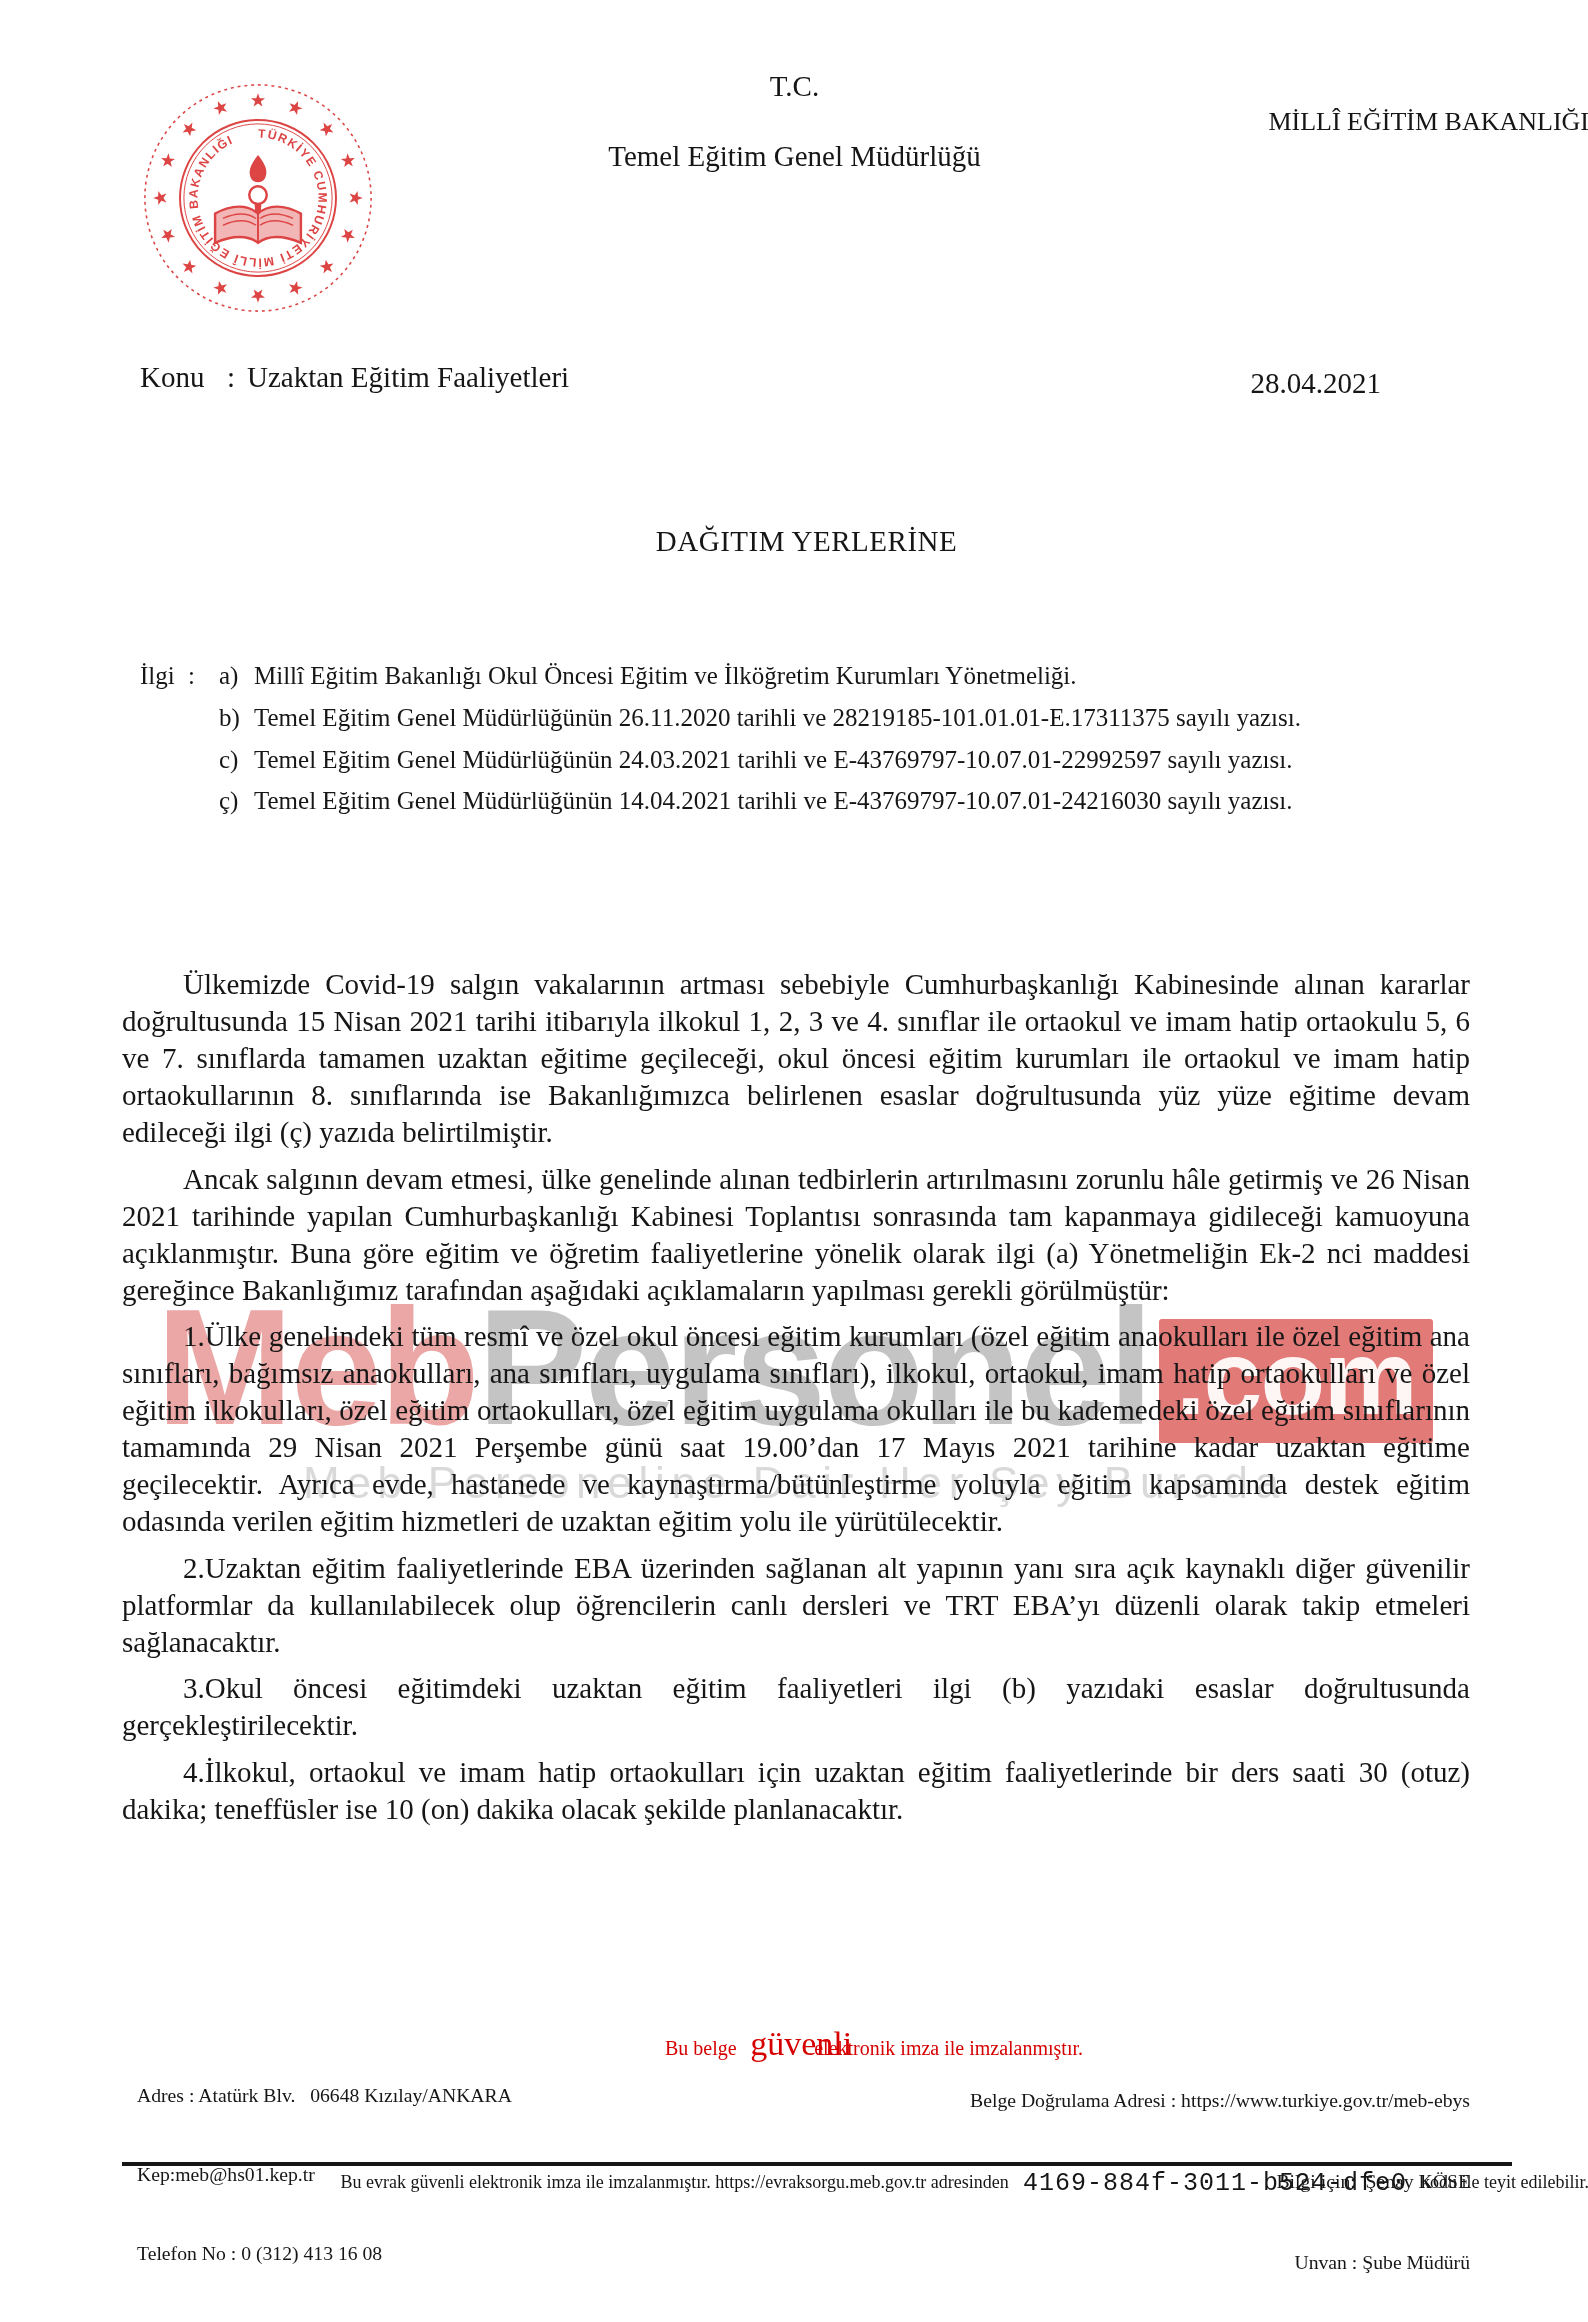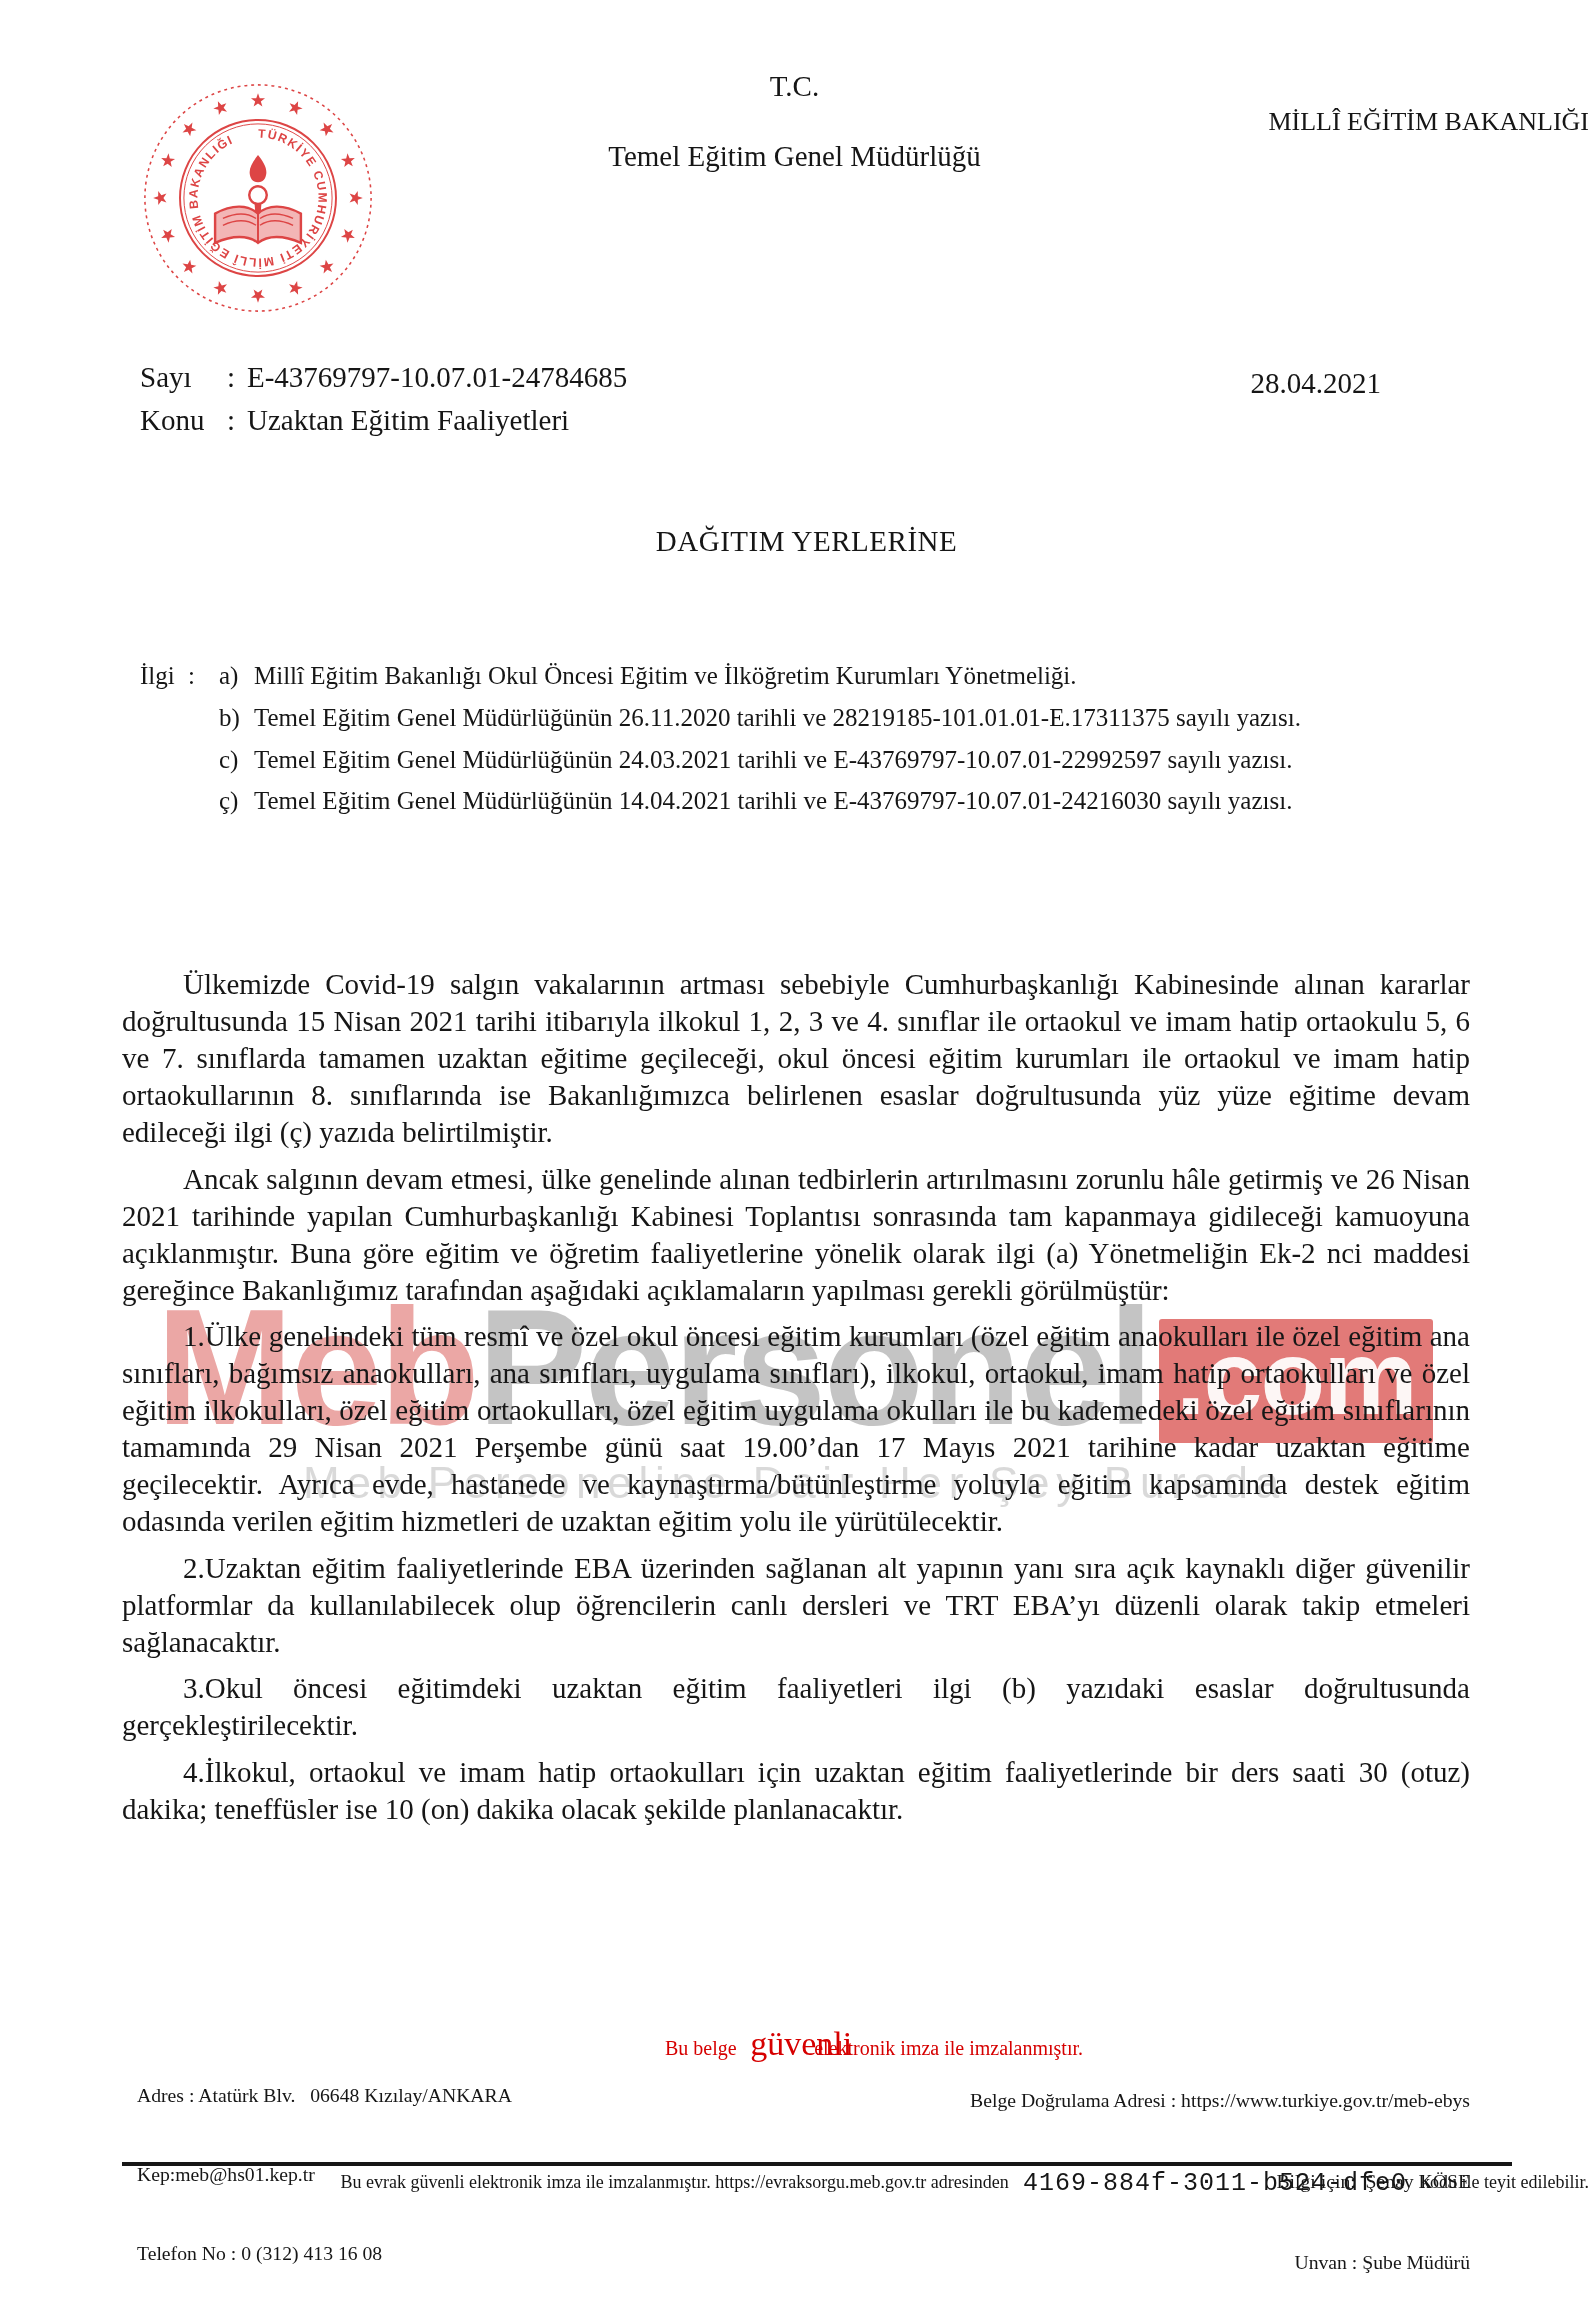--- a/index.html
+++ b/index.html
@@ -108,23 +108,20 @@
   </div>
 
   <div class="titles">
     <div>T.C.</div>
     <div class="t2">MİLLÎ EĞİTİM BAKANLIĞI</div>
     <div>Temel Eğitim Genel Müdürlüğü</div>
   </div>
 
   <div class="meta">
     <div class="meta-row">
-      <span class="meta-label">Sayı</span><span class="meta-sep">:</span><span>E-43769797-10.07.01-24784685</span>
-    </div>
-    <div class="meta-row">
       <span class="meta-label">Konu</span><span class="meta-sep">:</span><span>Uzaktan Eğitim Faaliyetleri</span>
     </div>
     <div class="meta-date">28.04.2021</div>
   </div>
 
   <div class="heading">DAĞITIM YERLERİNE</div>
 
   <div class="ilgi">
     <div class="ilgi-row ilgi-first">
       <span><span>İlgi</span><span class="ilgi-sep">:</span></span>

